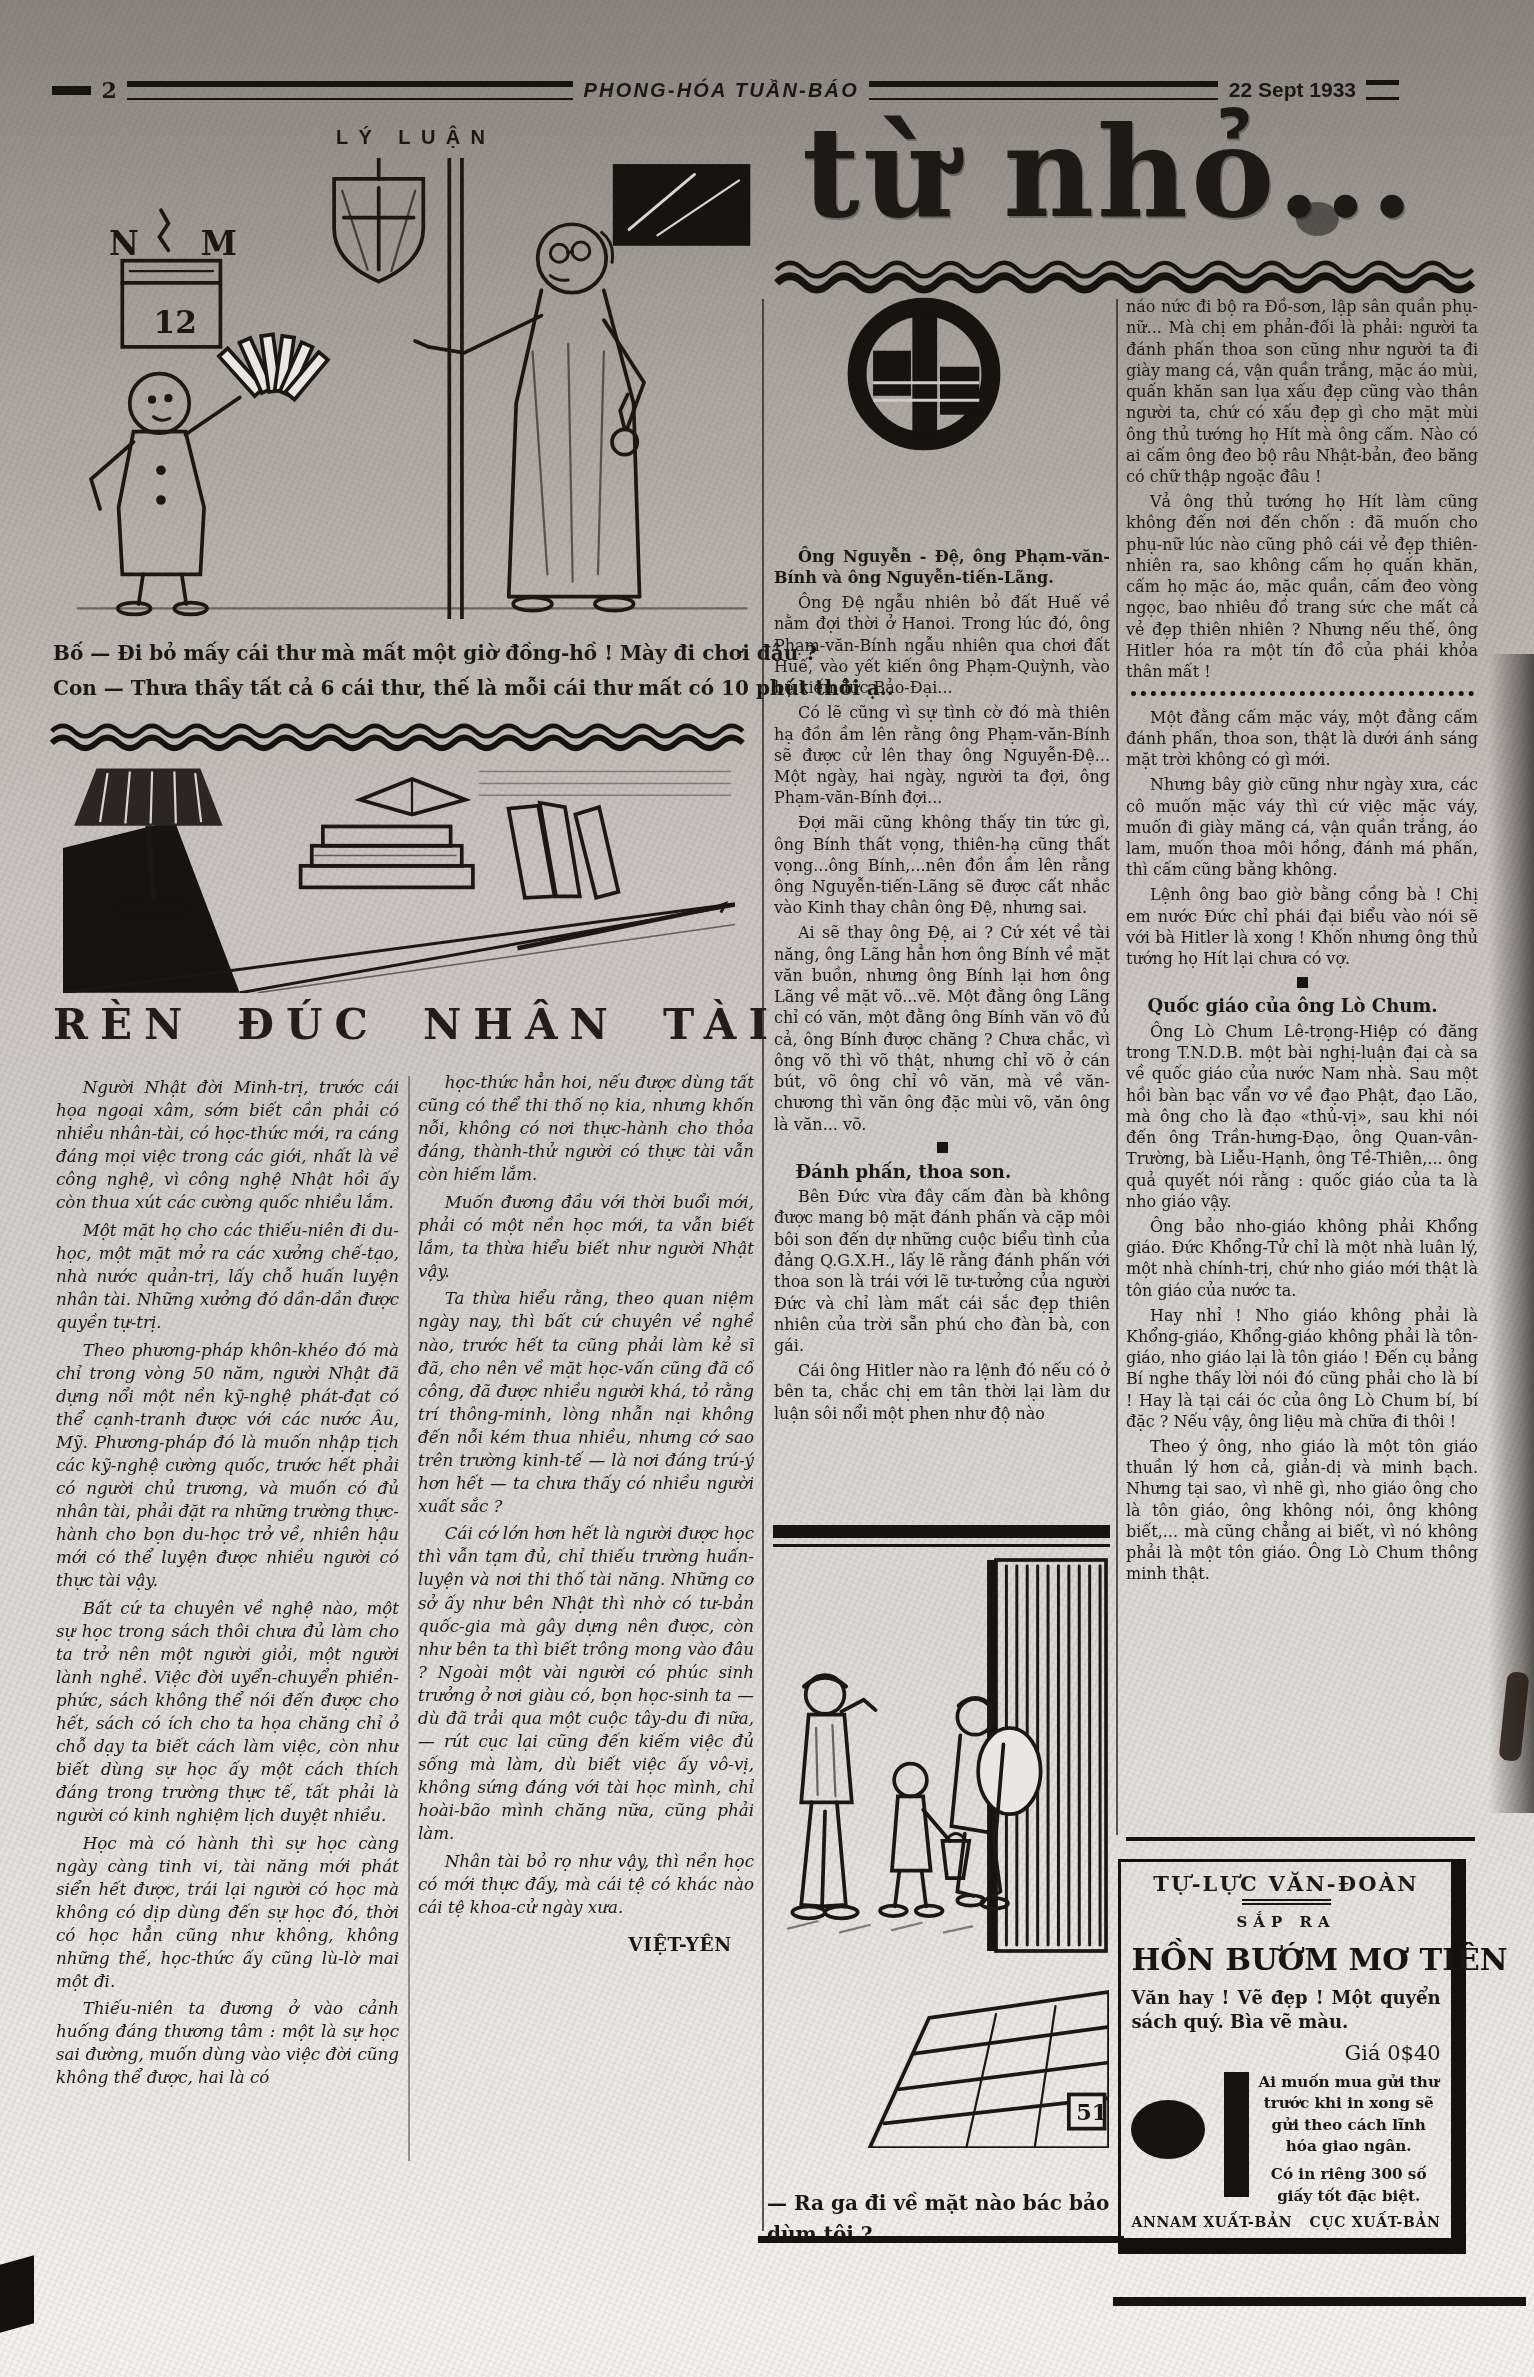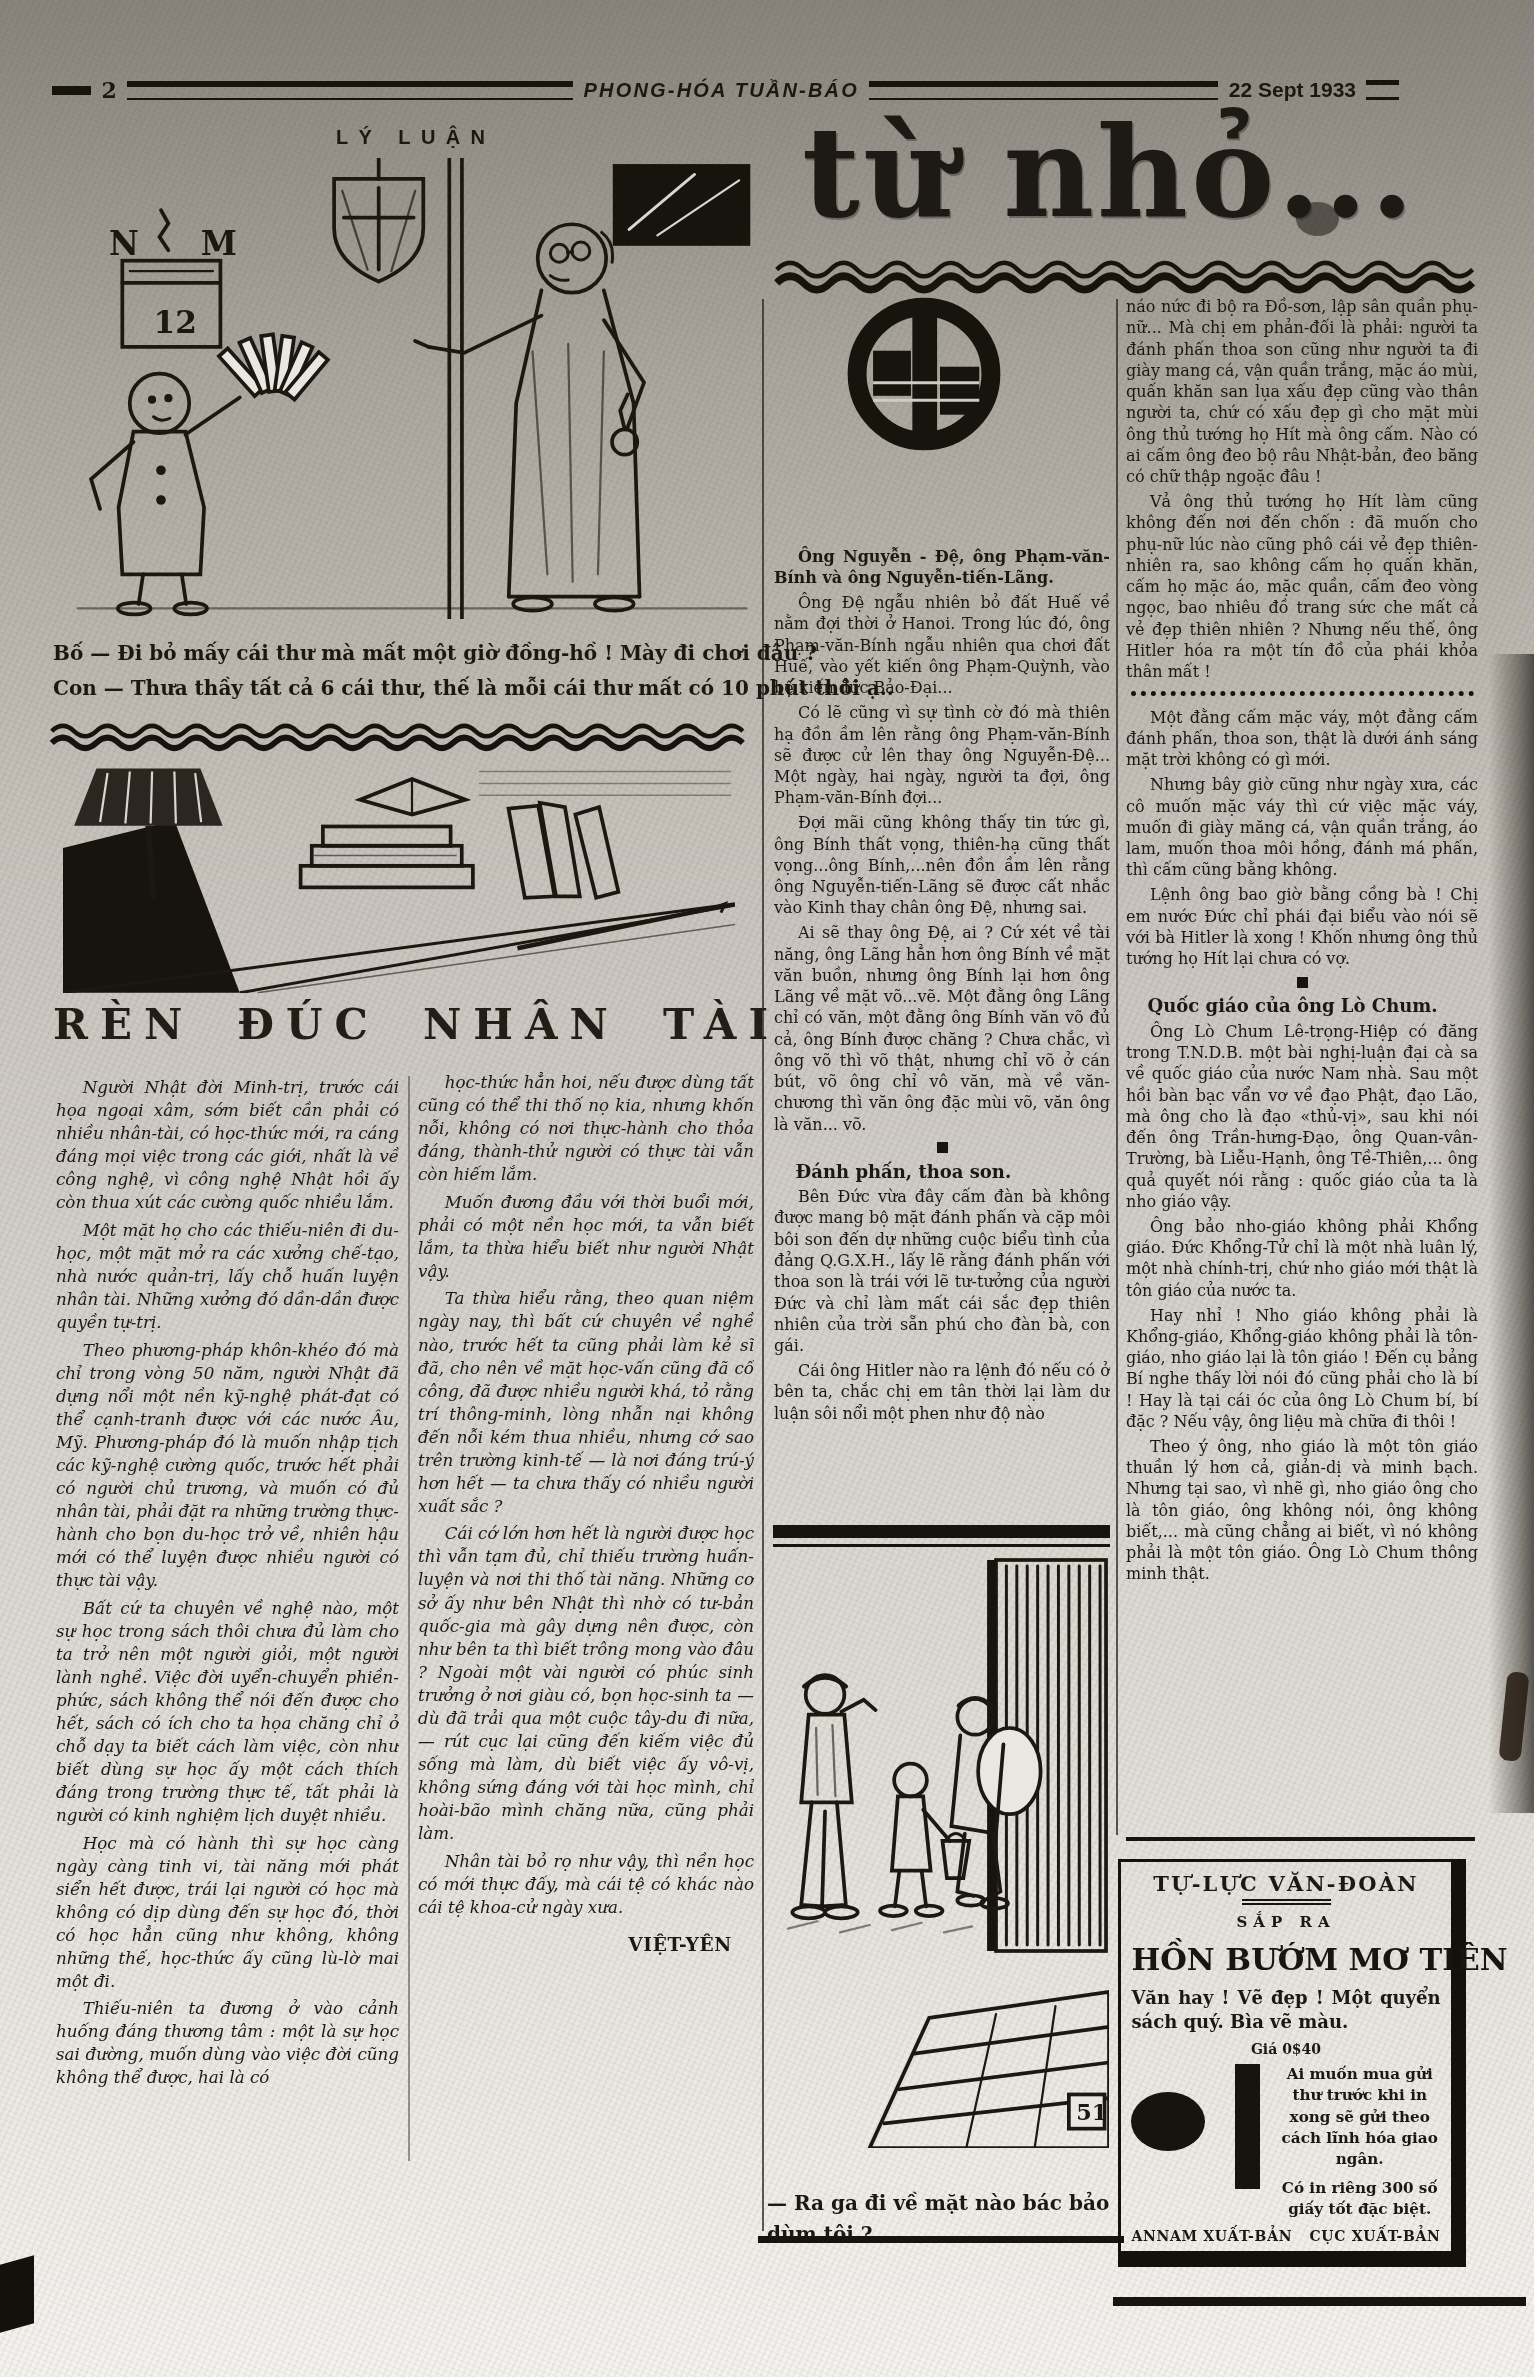--- a/index.html
+++ b/index.html
@@ -54,22 +54,22 @@
   
   .cap2{position:absolute;left:767px;top:2155px;width:355px;font-weight:bold;font-size:20px;line-height:1.55;margin-top:33px;}
   
   .adwrap{position:absolute;left:1118px;top:1859px;width:336px;border-right:12px solid #14110c;border-bottom:13.4px solid #14110c;}
   .adbox{border:3.7px solid #14110c;padding:9px 10.4px 7.4px 10.4px;}
   .adbrand{text-align:center;font-weight:bold;font-size:21px;letter-spacing:2.2px;}
   .adbrandline{width:89px;margin:3px auto 7.4px auto;border-top:2.2px solid #17130d;border-bottom:2.2px solid #17130d;height:2.2px;}
   .adstatus{text-align:center;font-weight:bold;font-size:15px;letter-spacing:6px;margin-bottom:10.4px;}
   .adtitle{text-align:center;font-weight:bold;font-size:30.5px;letter-spacing:0px;white-space:nowrap;margin-bottom:9px;color:#181510;}
   .adtag{font-weight:bold;font-size:18px;line-height:1.35;text-align:justify;}
-  .adprice{text-align:center;font-weight:bold;font-size:14px;margin:6px 0 7.4px 0;}
-  .adrow{display:flex;align-items:flex-start;gap:19px;margin-bottom:7.4px;}
+  .adprice{text-align:right;font-weight:normal;font-size:21px;margin:6px 0 7.4px 0;}
+  .adrow{display:flex;align-items:flex-start;gap:8px;margin-bottom:7.4px;}
   .adcircle{width:74px;height:59px;background:#17130d;border-radius:50%;margin-top:28px;flex:none;}
   .adbar{width:25px;height:125px;background:#17130d;flex:none;margin-left:10.4px;}
   .adnotes{font-weight:bold;font-size:15.2px;line-height:1.4;text-align:center;}
   .adnotes .n2{margin-top:7.4px;}
   .adfoot{display:flex;justify-content:space-between;font-weight:bold;font-size:14px;letter-spacing:0.7px;margin-top:4.5px;}
   
   .edge-right{position:absolute;right:0;top:654px;width:46px;height:1159px;
       background:linear-gradient(90deg,rgba(40,36,30,0) 0%,rgba(40,36,30,.45) 65%,rgba(28,25,20,.7) 100%);}
   .blotch1{position:absolute;right:10.4px;top:1672px;width:22px;height:89px;background:#241a10;border-radius:9px;opacity:.85;transform:rotate(6deg);}
   .blotch2{position:absolute;left:1296px;top:202px;width:43px;height:34px;background:#1d1914;border-radius:50%;opacity:.55;}

